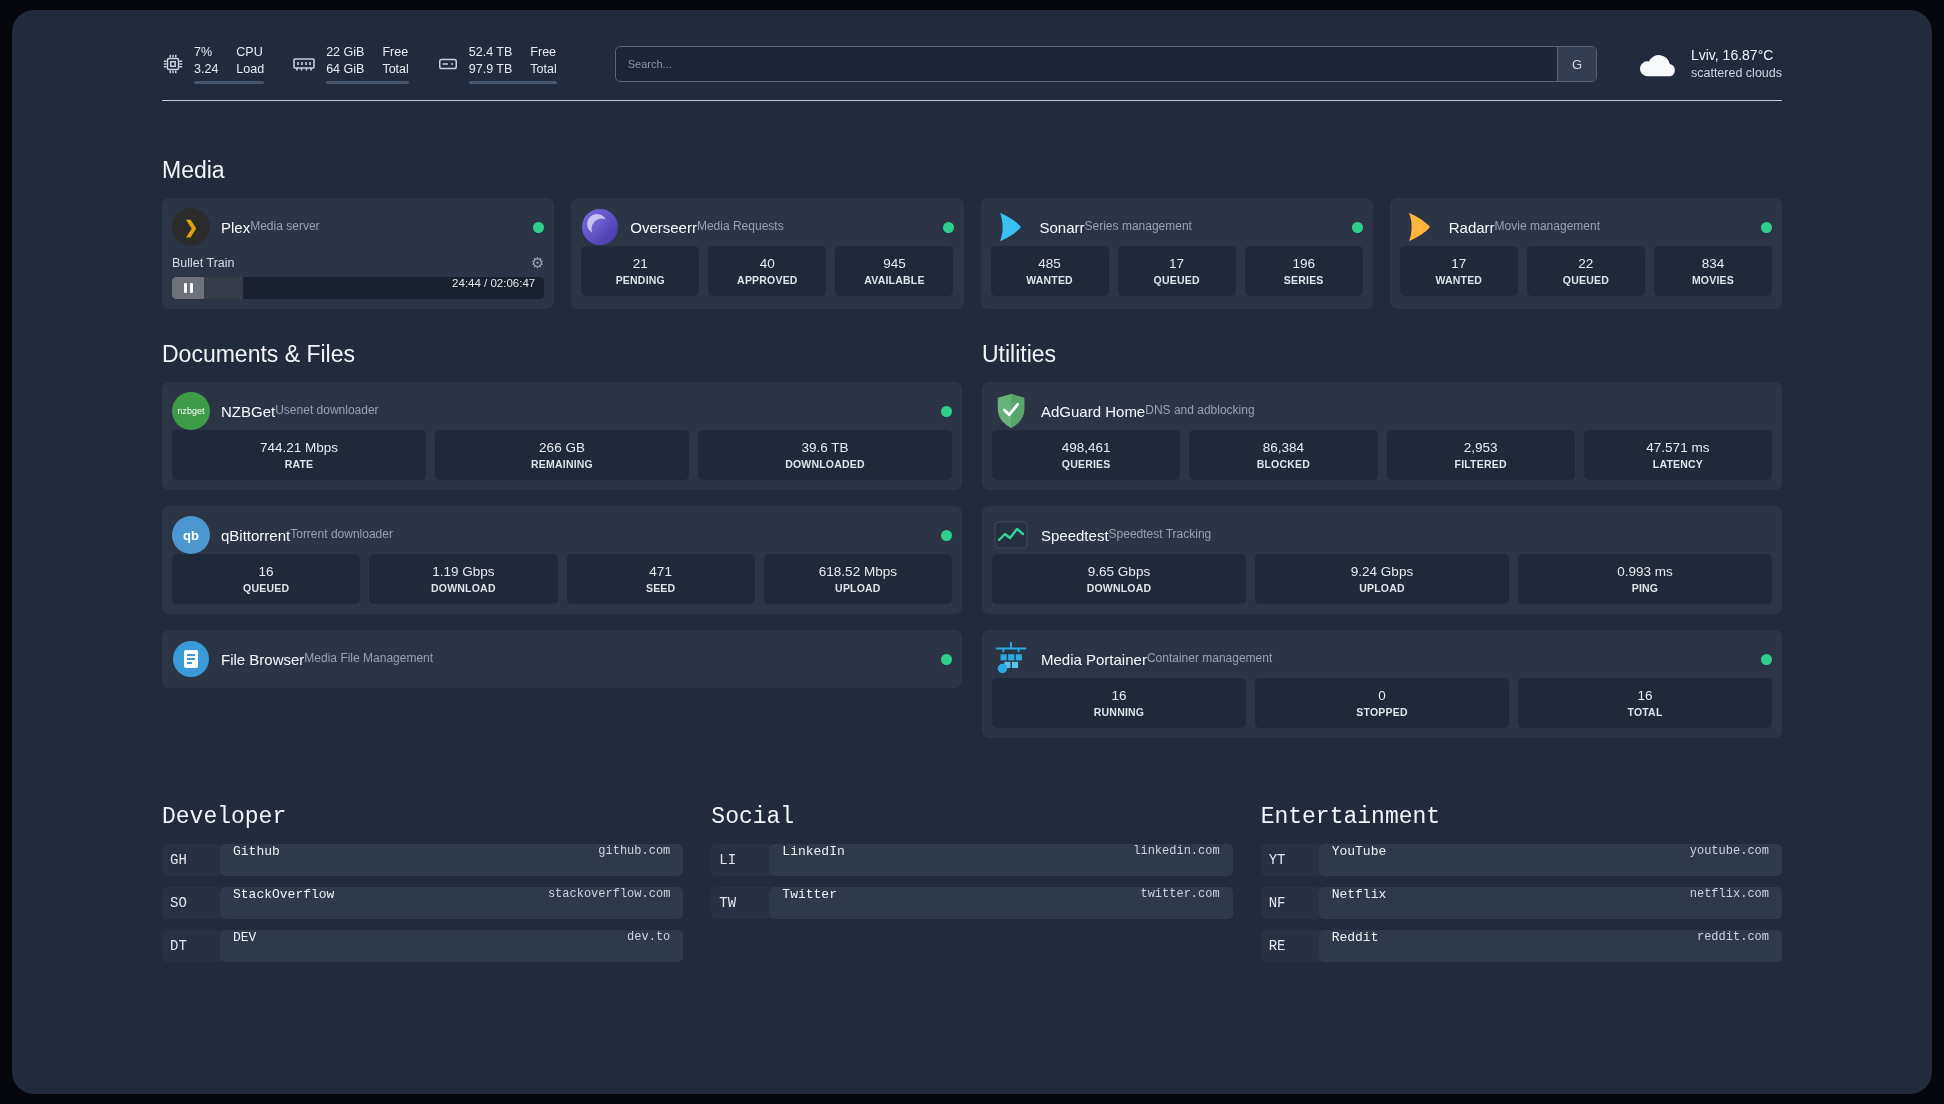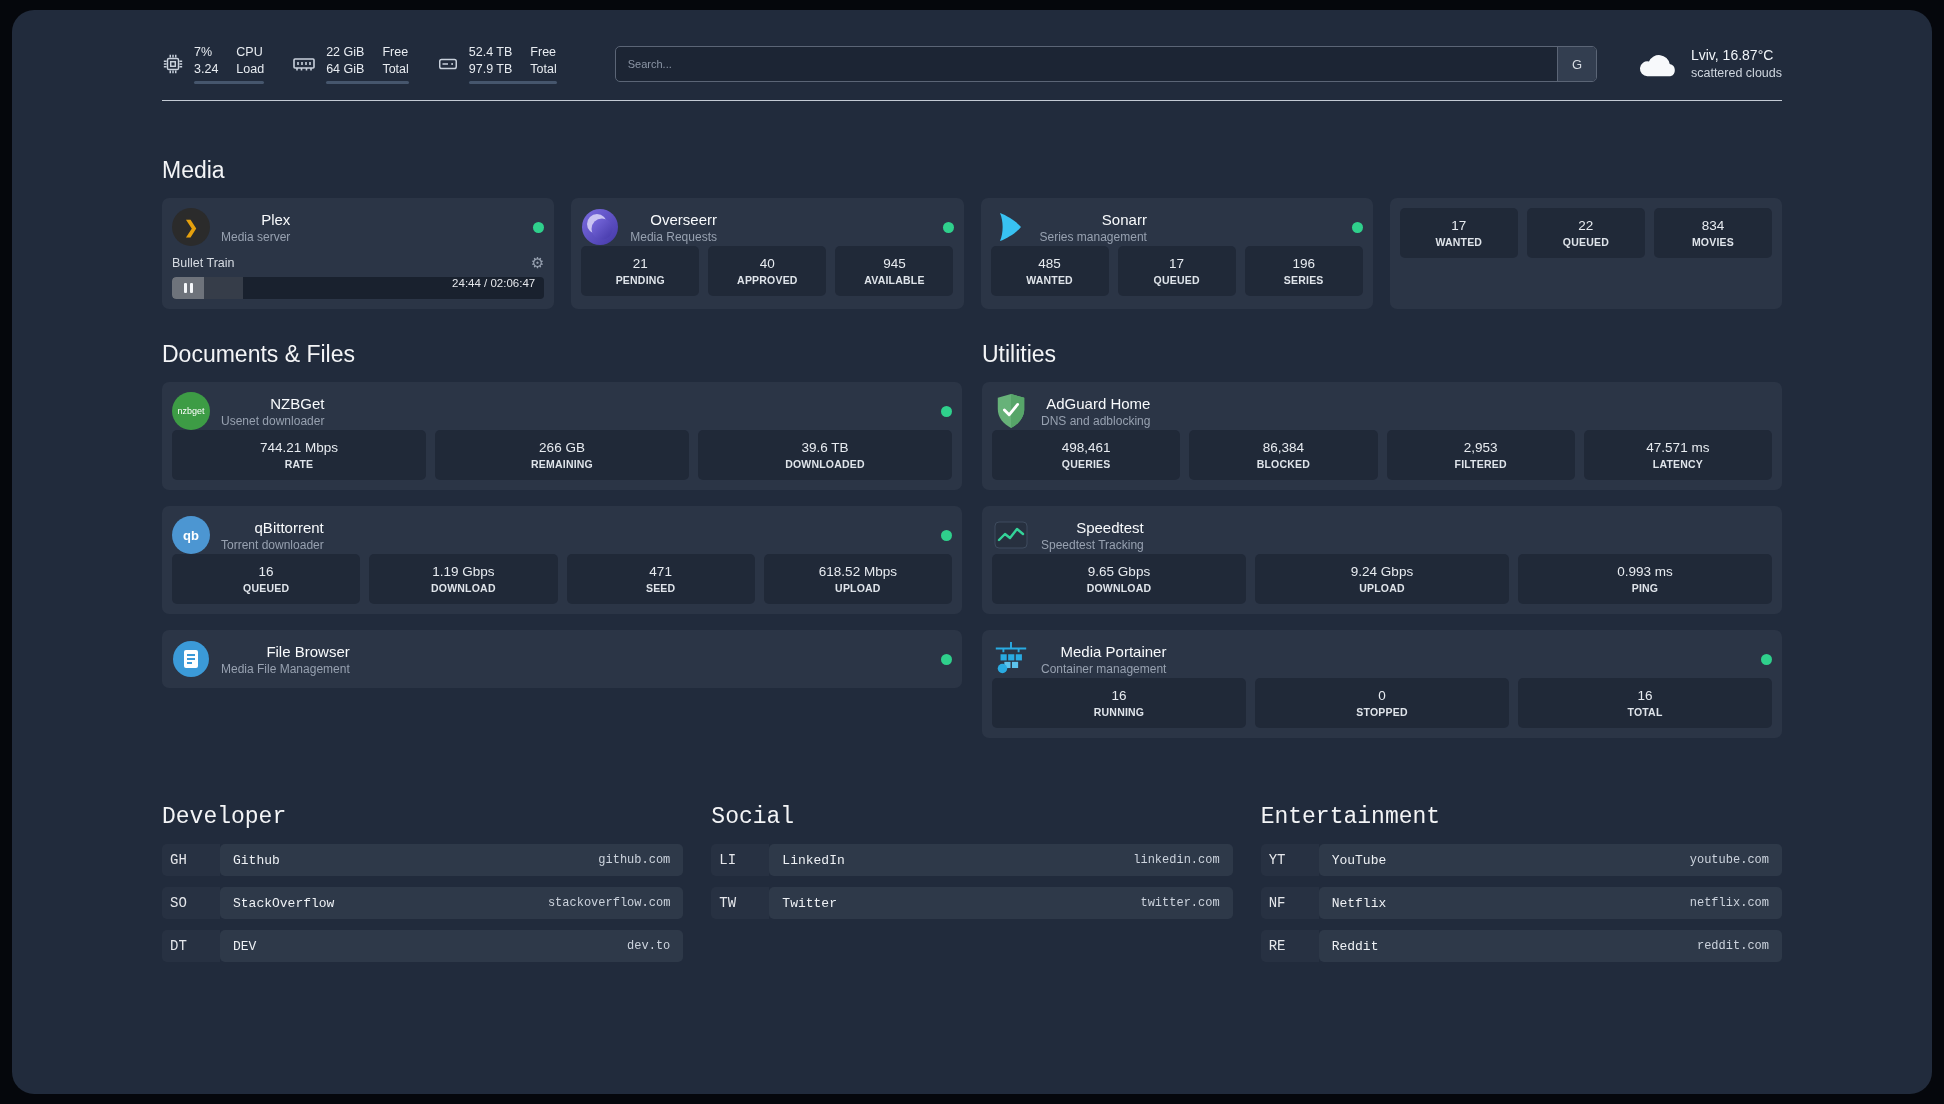--- a/index.html
+++ b/index.html
@@ -26,21 +26,21 @@
   .weather-desc{font-size:12.5px;color:#cfd6df;line-height:17px;}
   .divider{margin-top:16px;border-bottom:1.5px solid #c3cad4;}
 
   
   .section-title{font-size:23px;font-weight:500;color:#f3f4f6;}
   .media-section{margin-top:56px;}
   .media-grid{display:grid;grid-template-columns:repeat(4,1fr);gap:17px;margin-top:14px;}
   .card{background:#2b3546;border-radius:7px;padding:10px;}
   .card-header{display:flex;align-items:center;gap:11px;cursor:pointer;}
   .app-icon{width:38px;height:38px;border-radius:50%;display:flex;align-items:center;justify-content:center;flex-shrink:0;}
-  .svc-text{display:flex;flex-direction:column;text-align:right;}
+  .svc-text{display:flex;text-align:right;}
   .svc-name{font-size:15px;color:#f8fafc;line-height:19px;}
   .svc-sub{font-size:12px;color:#97a1b0;line-height:16px;}
   .dot{width:11px;height:11px;border-radius:50%;background:#2fd08c;margin-left:auto;flex-shrink:0;}
   .stats{display:flex;gap:9px;}
   .stat{flex:1;background:#202938;border-radius:5px;padding:9px 2px 8px;text-align:center;}
   .stat-value{font-size:13.5px;color:#e7ebf0;line-height:18px;}
   .stat-label{font-size:10.5px;font-weight:700;color:#dfe4ea;line-height:15px;letter-spacing:.2px;}
 
   
   .np-row{display:flex;align-items:center;margin-top:10px;}
@@ -55,21 +55,21 @@
   .two-col{display:grid;grid-template-columns:1fr 1fr;gap:0 20px;margin-top:32px;align-items:start;}
   .col-stack{display:flex;flex-direction:column;gap:16px;margin-top:14px;}
 
   .icon-text{color:#fff;font-weight:700;}
 
   
   .bookmarks{display:grid;grid-template-columns:1fr 1fr 1fr;gap:16px 28px;margin-top:66px;font-family:Liberation Mono, monospace;}
   .bm-list{display:flex;flex-direction:column;gap:11px;margin-top:14px;}
   .bm-row{display:flex;align-items:stretch;cursor:pointer;}
   .bm-abbr{width:50px;display:flex;align-items:center;padding-left:8px;font-size:14px;color:#e5e7eb;background:rgba(255,255,255,0.03);border-radius:5px 0 0 5px;}
-  .bm-pill{flex:1;display:flex;align-items:center;background:#2e3949;padding:0 13px;height:32px;border-radius:5px;}
+  .bm-pill{flex:1;display:flex;background:#2e3949;padding:0 13px;height:32px;border-radius:5px;}
   .bm-name{font-size:13px;color:#eef1f5;}
   .bm-url{margin-left:auto;font-size:12px;color:#ccd3dd;}
 </style>
 </head>
 <body>
 
 <div class="page">
 <div class="panel">
 <div class="content">
 
@@ -258,20 +258,32 @@
             <div class="stat-label">QUEUED</div>
           </div>
           <div class="stat">
             <div class="stat-value">196</div>
             <div class="stat-label">SERIES</div>
           </div>
         </div>
       </div>
 
       <div class="card">
+        <div class="card-header">
+          <div class="app-icon">
+            <svg width="36" height="36" viewBox="0 0 36 36">
+              <path d="M8 4c8 3 17 9 21 14-4 5-13 11-21 14 3.5-8 3.5-20 0-28z" fill="#ffb53c"></path>
+            </svg>
+          </div>
+          <div class="svc-text">
+            <span class="svc-name">Radarr</span>
+            <span class="svc-sub">Movie management</span>
+          </div>
+          <span class="dot"></span>
+        </div>
         <div class="stats">
           <div class="stat">
             <div class="stat-value">17</div>
             <div class="stat-label">WANTED</div>
           </div>
           <div class="stat">
             <div class="stat-value">22</div>
             <div class="stat-label">QUEUED</div>
           </div>
           <div class="stat">

